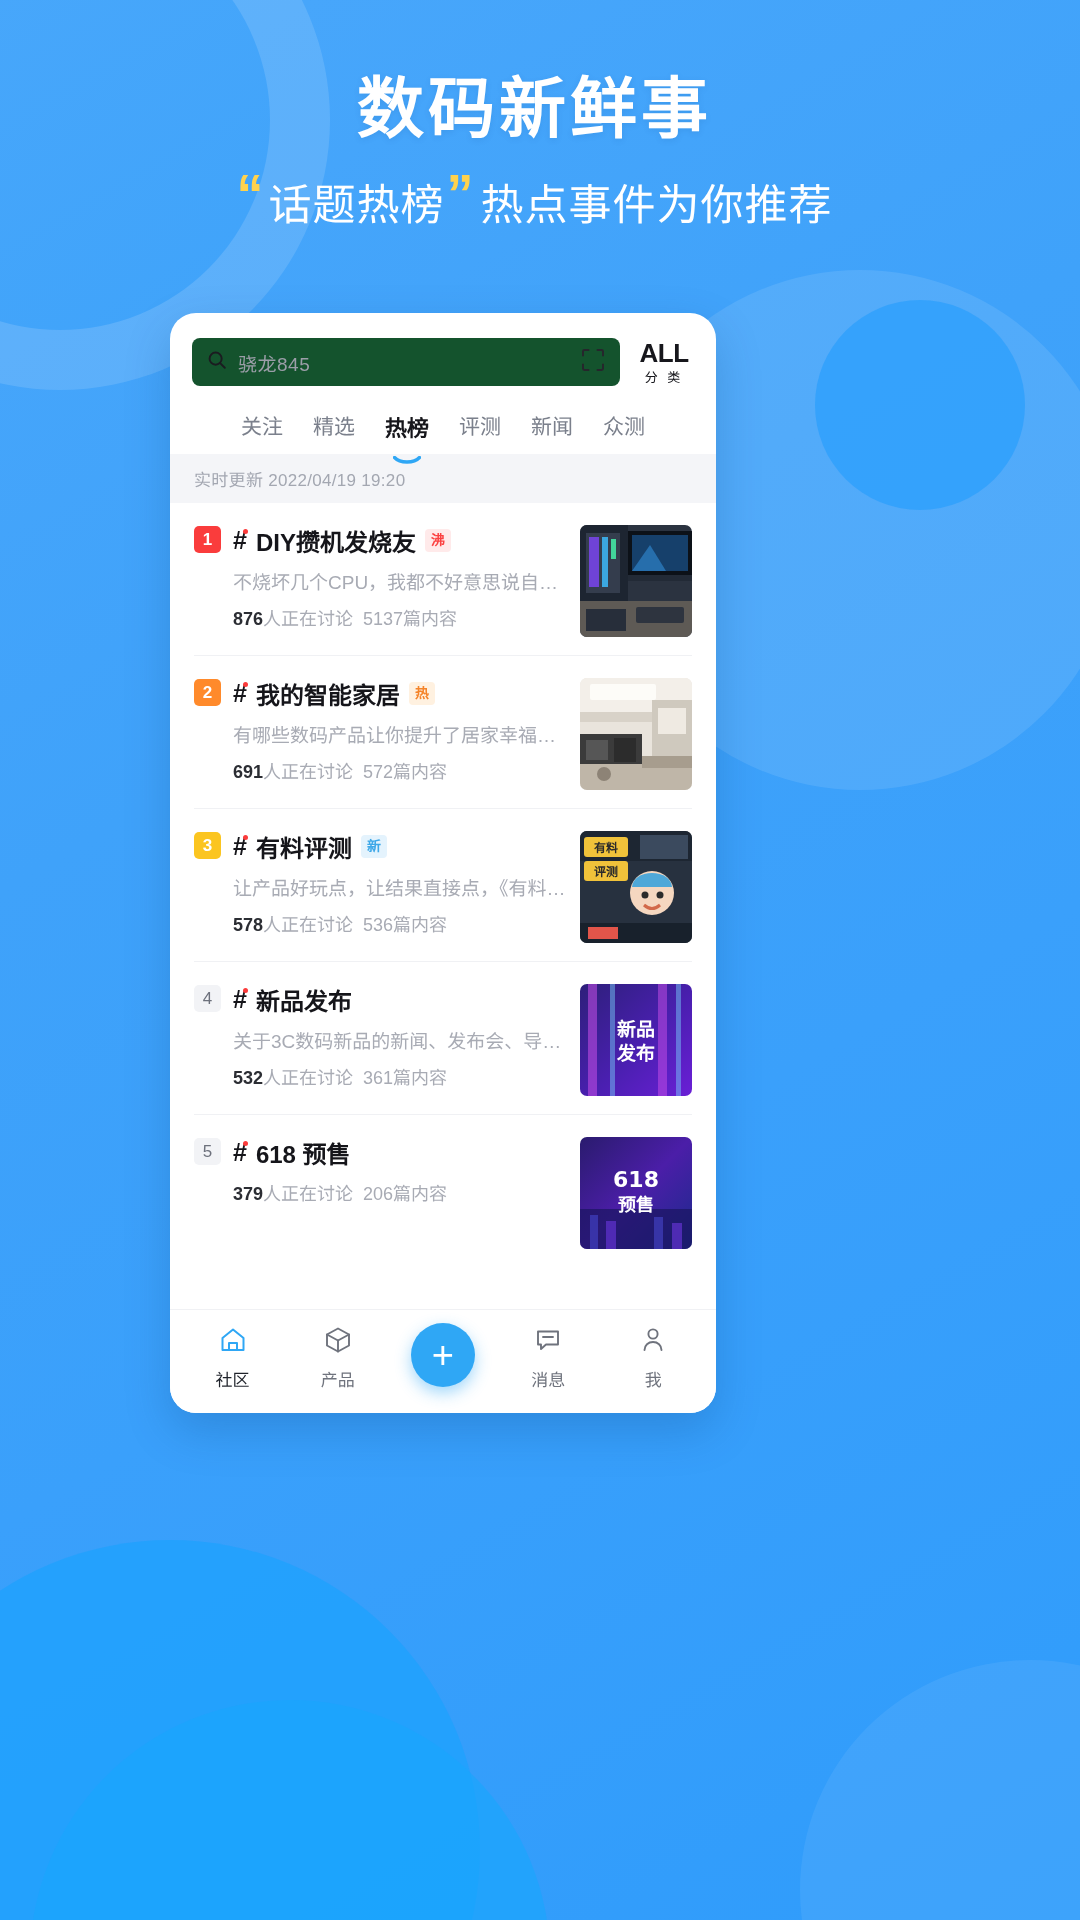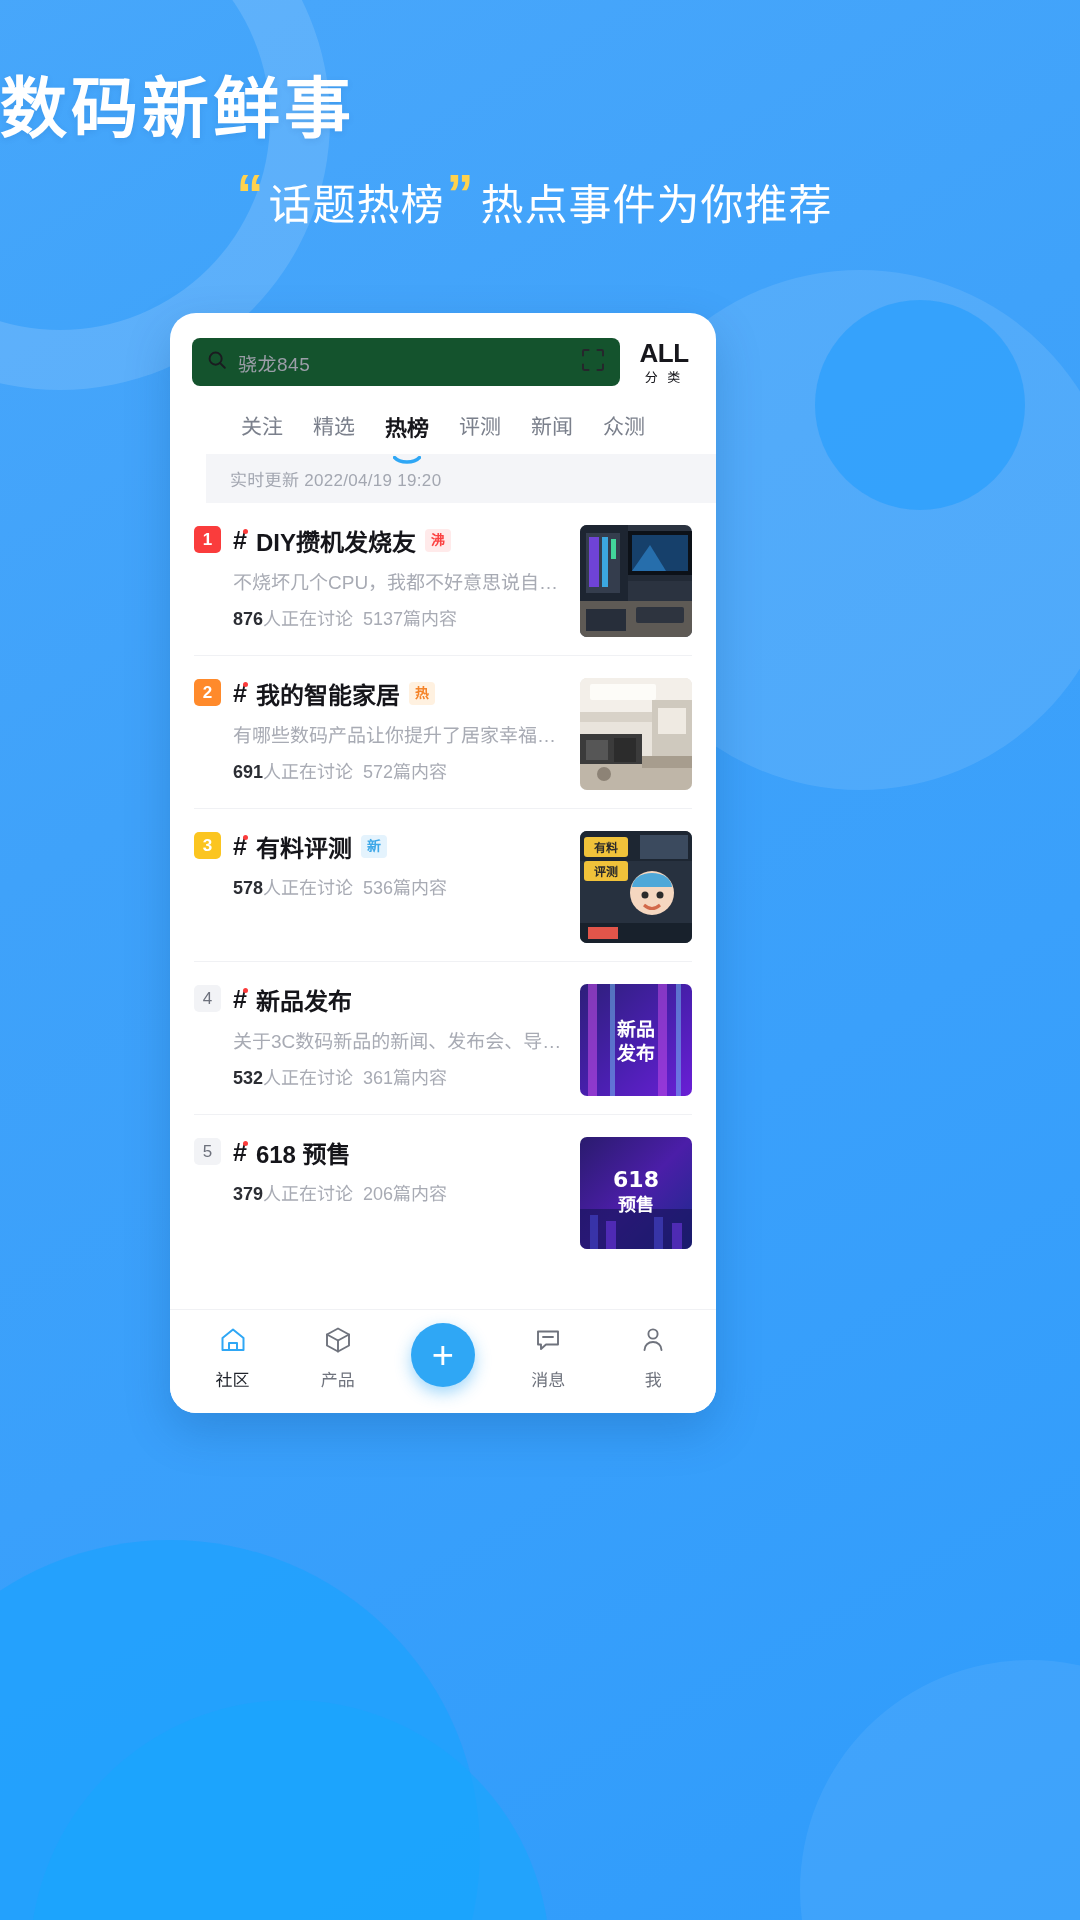--- a/index.html
+++ b/index.html
@@ -54,21 +54,21 @@
   }
   .c-bottomright {
     right: -180px; bottom: -200px;
     width: 460px; height: 460px;
     background: rgba(255,255,255,0.07);
   }
 
   
   .hero {
     position: absolute; left: 0; right: 11px; top: 72px;
-    z-index: 5;
+    text-align: center; z-index: 5;
   }
   .hero-title {
     color: #ffffff;
     font-size: 67px;
     font-weight: bold;
     letter-spacing: 4px;
     line-height: 1.1;
     text-shadow: 0 2px 6px rgba(0,60,120,0.10);
   }
   .hero-sub {
@@ -170,21 +170,20 @@
     background: #f1faff;
   }
 
   
   .update-bar {
     background: #f4f5f8;
     padding: 12px 24px;
     font-size: 17px;
     color: #a3a7b1;
     letter-spacing: .3px;
-    margin-left: 36px;
   }
 
   
   .list { flex: 1; overflow: hidden; padding: 0 24px; }
   .topic {
     display: flex; align-items: flex-start;
     padding: 20px 0 18px 0;
     border-bottom: 1px solid #f0f1f4;
     gap: 12px;
   }
@@ -405,20 +404,21 @@
     </div>
 
     <div class="topic">
       <div class="rank r3">3</div>
       <div class="topic-body">
         <div class="topic-head">
           <span class="hash">#<span class="dot"></span></span>
           <span class="topic-title">有料评测</span>
           <span class="tag xin">新</span>
         </div>
+        <div class="topic-desc">让产品好玩点，让结果直接点，《有料…</div>
         <div class="topic-meta">
           <b>578</b><span>人正在讨论</span><span class="gap"></span><span>536篇内容</span>
         </div>
       </div>
       <div class="thumb">
         <svg viewBox="0 0 112 112" preserveAspectRatio="none">
           <rect width="112" height="112" fill="#27313f"></rect>
           <rect x="0" y="0" width="112" height="30" fill="#1d2632"></rect>
           <rect x="60" y="4" width="48" height="24" fill="#3b4a5e"></rect>
           <rect x="4" y="6" width="44" height="20" rx="3" fill="#f0c23a"></rect>

